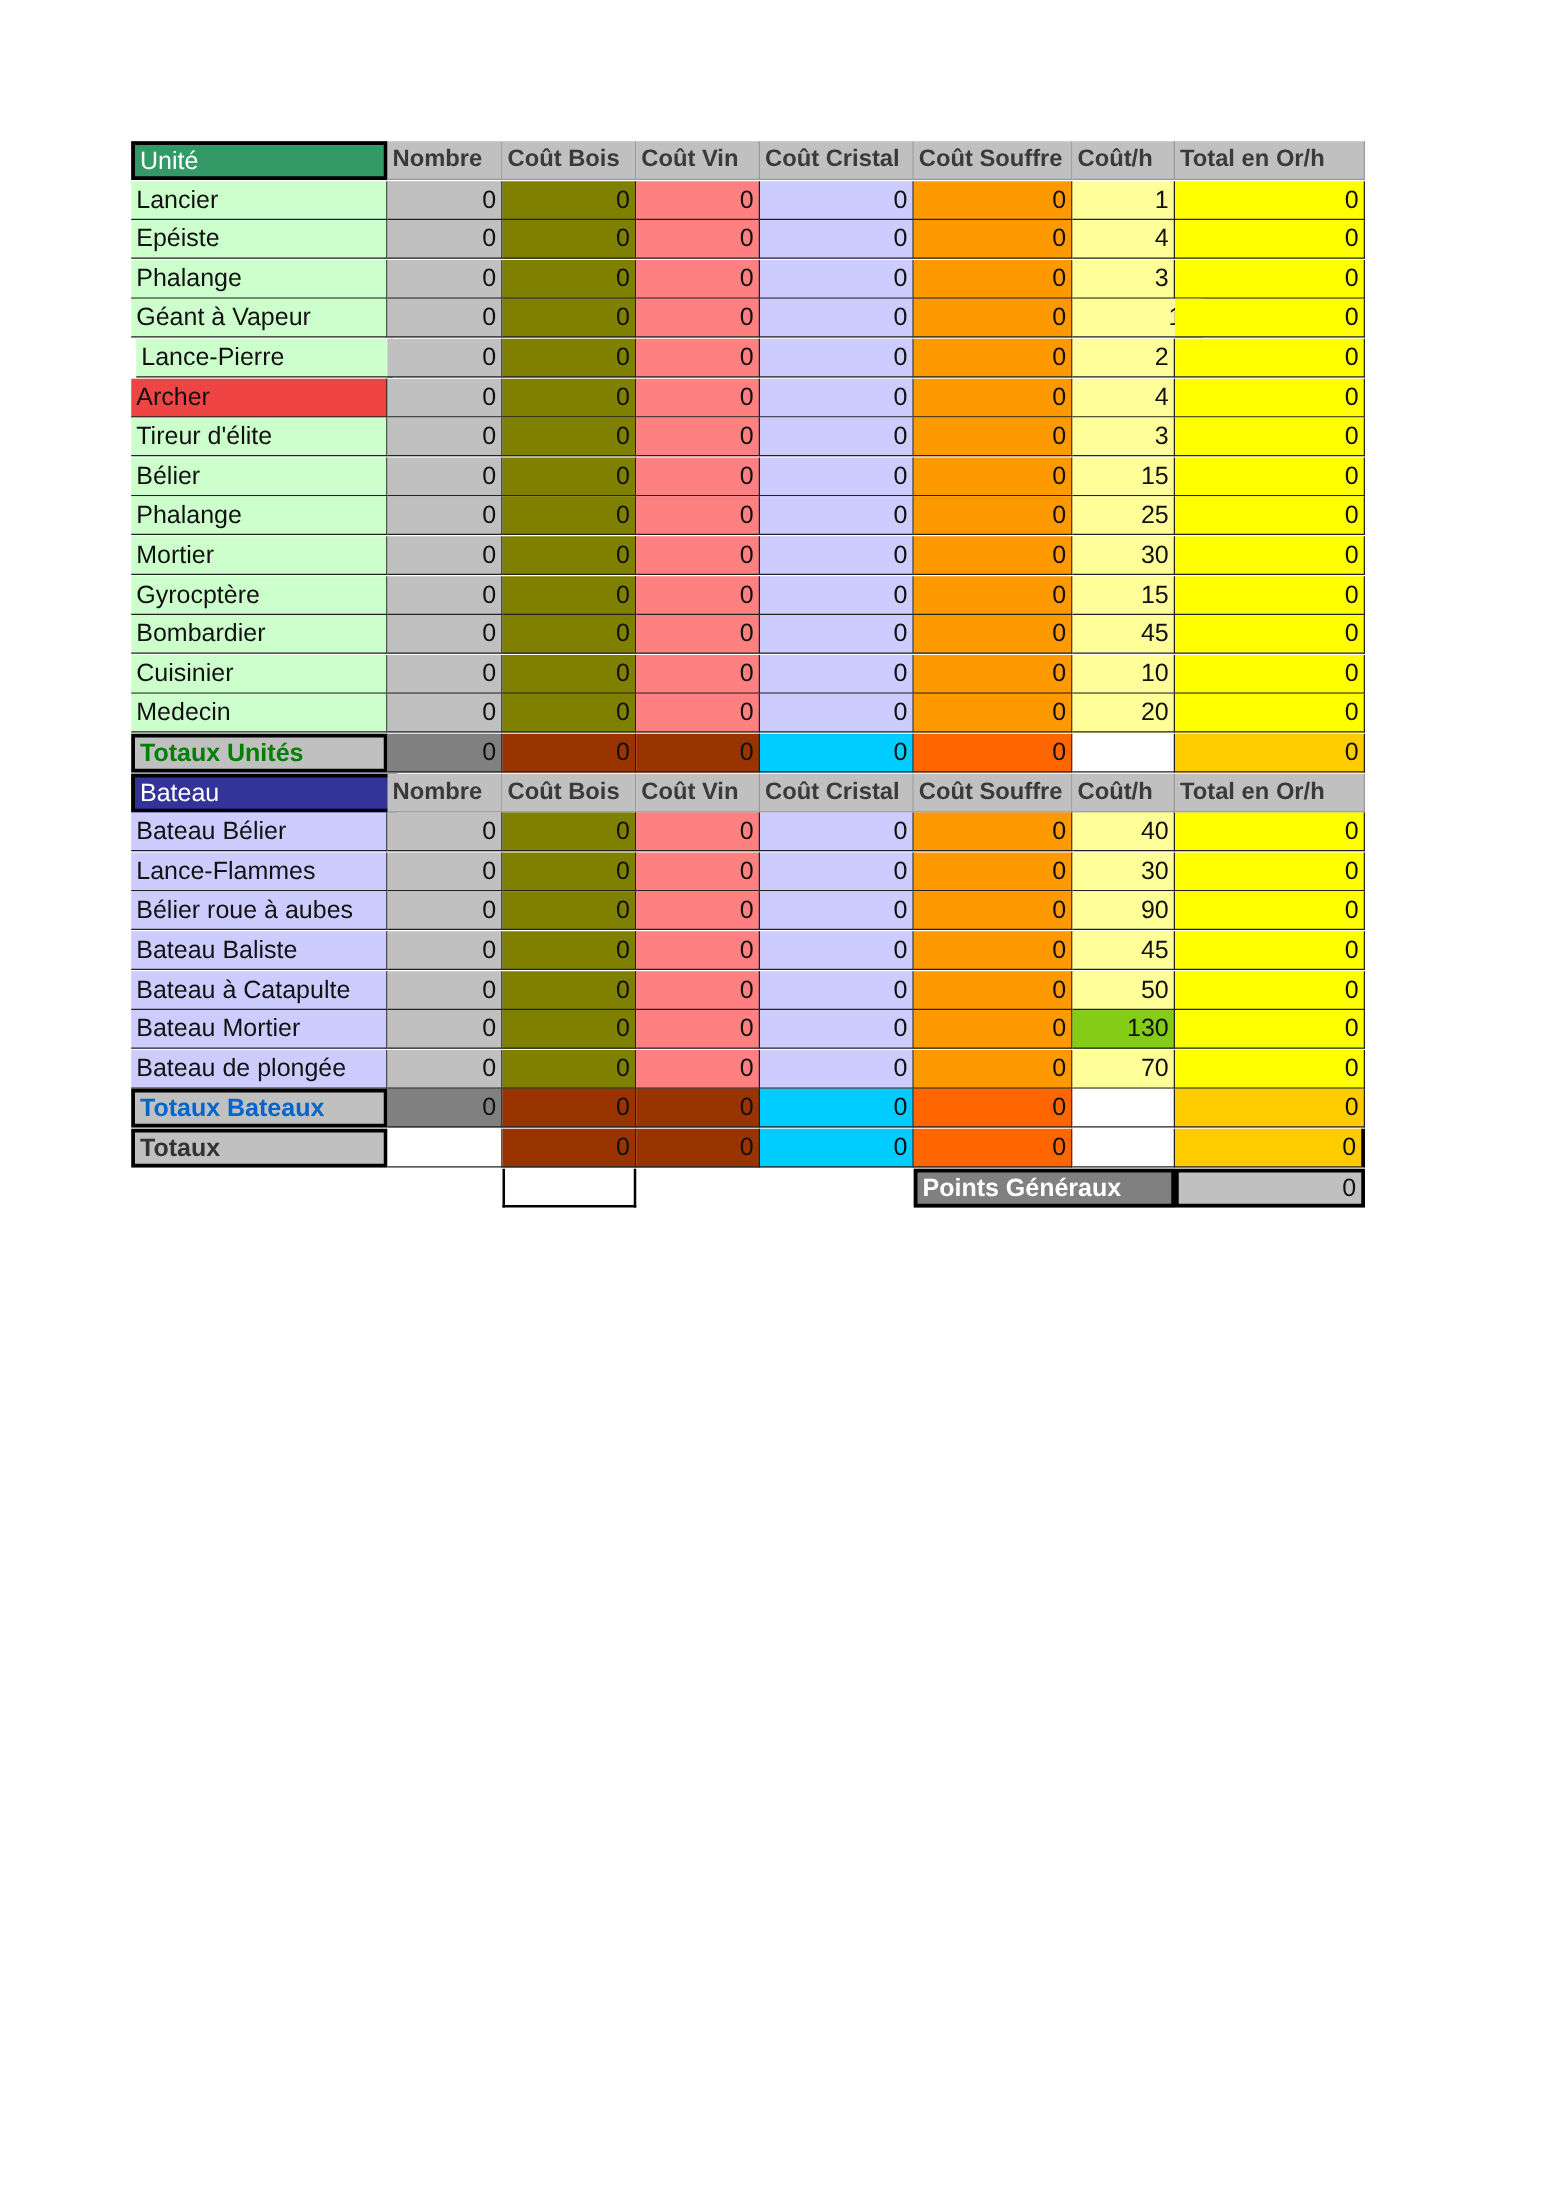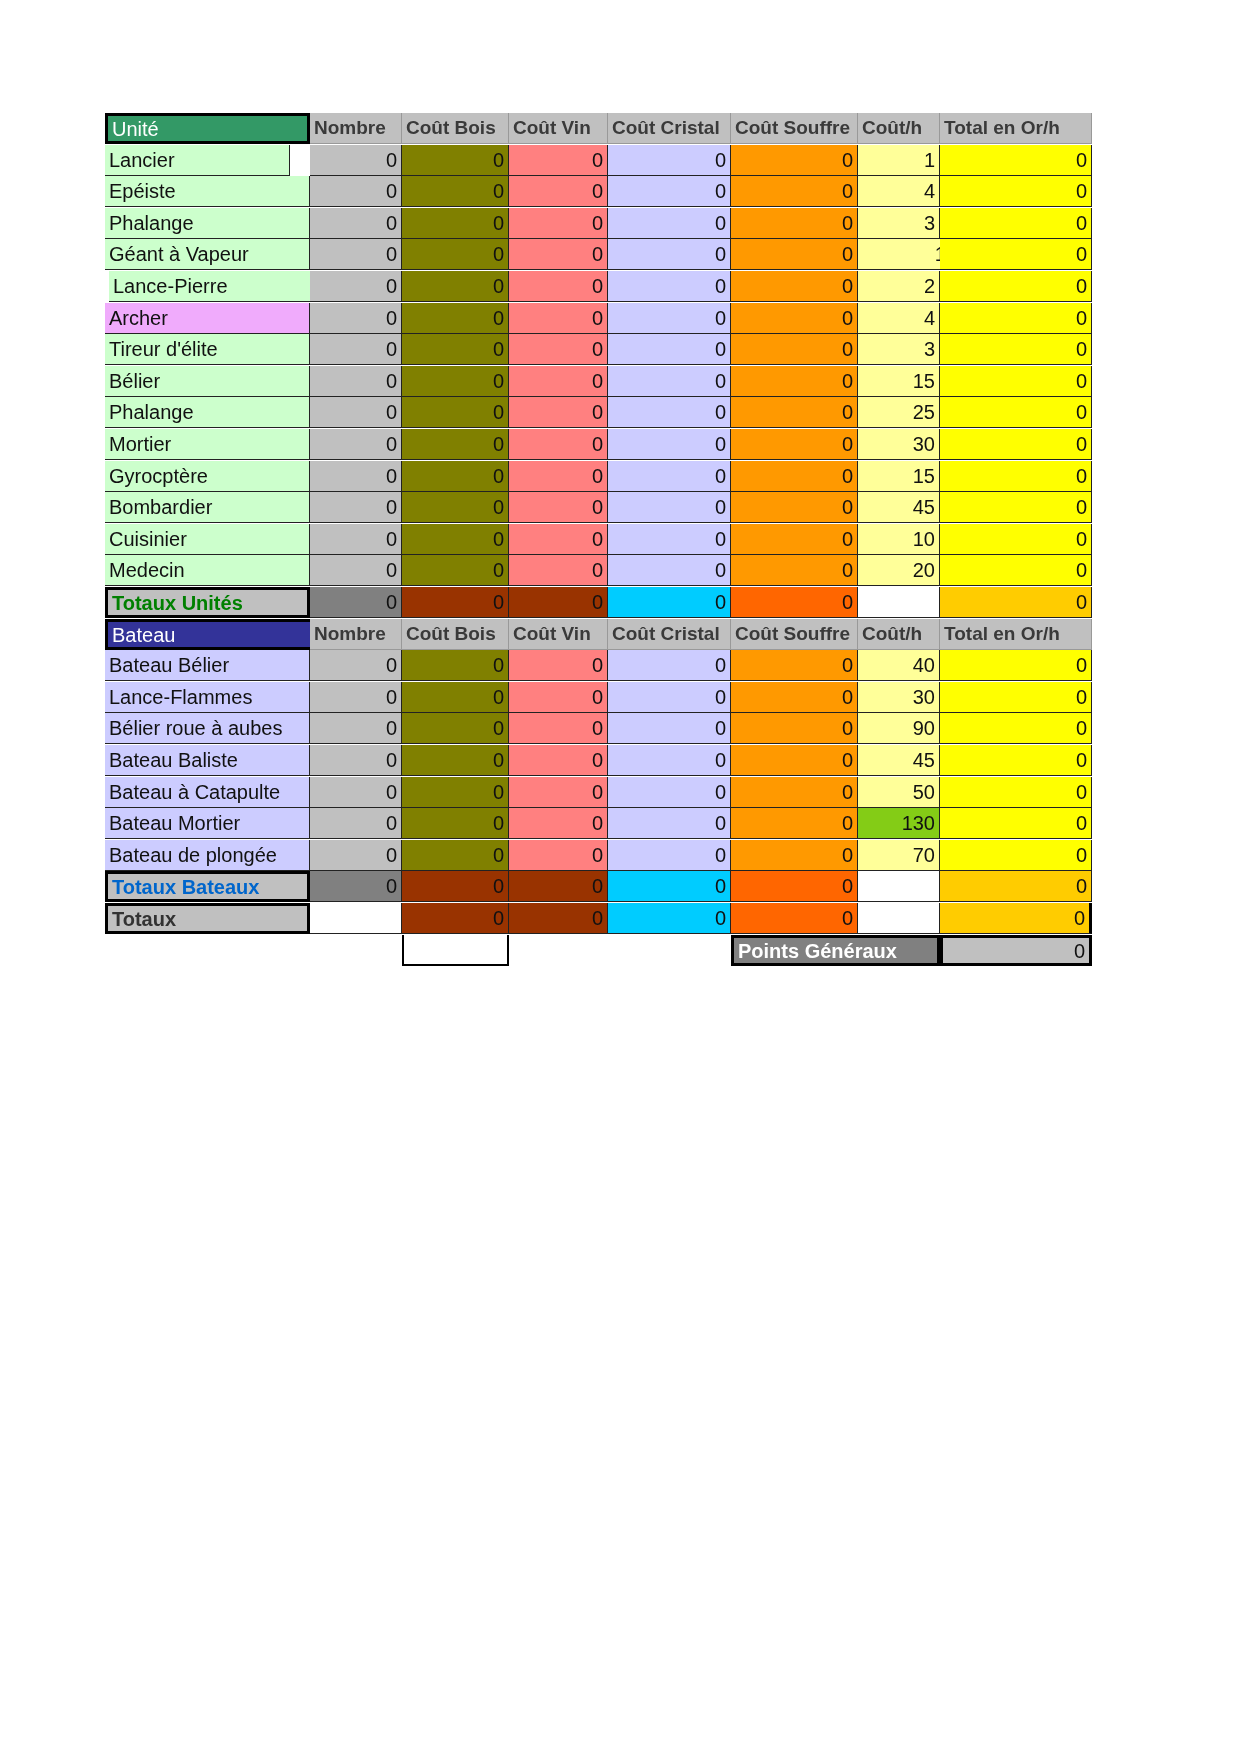--- a/index.html
+++ b/index.html
@@ -24,21 +24,21 @@
       <div class="cell name thick" style="left: 0px; width: 205px; background: rgb(51, 153, 102); color: rgb(255, 255, 255); font-weight: normal; font-size: 20px; line-height: 26px;">Unité</div>
       <div class="cell hdr" style="left: 205px; width: 92px;">Nombre</div>
       <div class="cell hdr" style="left: 297px; width: 107px;">Coût Bois</div>
       <div class="cell hdr" style="left: 404px; width: 99px;">Coût Vin</div>
       <div class="cell hdr" style="left: 503px; width: 123px;">Coût Cristal</div>
       <div class="cell hdr" style="left: 626px; width: 127px;">Coût Souffre</div>
       <div class="cell hdr" style="left: 753px; width: 82px;">Coût/h</div>
       <div class="cell hdr" style="left: 835px; width: 152px;">Total en Or/h</div>
     </div>
     <div class="row" style="top: 31.6px;">
-      <div class="cell name" style="left: 0px; width: 185px; background: rgb(204, 255, 204);">Lancier</div>
+      <div class="cell name" style="left: 0px; width: 205px; background: rgb(204, 255, 204);">Lancier</div>
       <div class="cell num" style="left: 205px; width: 92px; background: rgb(192, 192, 192);">0</div>
       <div class="cell num" style="left: 297px; width: 107px; background: rgb(128, 128, 0);">0</div>
       <div class="cell num" style="left: 404px; width: 99px; background: rgb(255, 128, 128);">0</div>
       <div class="cell num" style="left: 503px; width: 123px; background: rgb(204, 204, 255);">0</div>
       <div class="cell num" style="left: 626px; width: 127px; background: rgb(255, 153, 0);">0</div>
       <div class="cell num" style="left: 753px; width: 82px; background: rgb(255, 255, 153);">1</div>
       <div class="cell num" style="left: 835px; width: 152px; background: rgb(255, 255, 0);">0</div>
     </div>
     <div class="row" style="top: 63.2px;">
       <div class="cell name" style="left: 0px; width: 205px; background: rgb(204, 255, 204);">Epéiste</div>
@@ -74,21 +74,21 @@
       <div class="cell name" style="left: 4px; width: 205px; background: rgb(204, 255, 204);">Lance-Pierre</div>
       <div class="cell num" style="left: 205px; width: 92px; background: rgb(192, 192, 192);">0</div>
       <div class="cell num" style="left: 297px; width: 107px; background: rgb(128, 128, 0);">0</div>
       <div class="cell num" style="left: 404px; width: 99px; background: rgb(255, 128, 128);">0</div>
       <div class="cell num" style="left: 503px; width: 123px; background: rgb(204, 204, 255);">0</div>
       <div class="cell num" style="left: 626px; width: 127px; background: rgb(255, 153, 0);">0</div>
       <div class="cell num" style="left: 753px; width: 82px; background: rgb(255, 255, 153);">2</div>
       <div class="cell num" style="left: 835px; width: 152px; background: rgb(255, 255, 0);">0</div>
     </div>
     <div class="row" style="top: 189.6px;">
-      <div class="cell name" style="left: 0px; width: 205px; background: #f0abfc;">Archer</div>
+      <div class="cell name" style="left: 0px; width: 205px; background: #ef4444;">Archer</div>
       <div class="cell num" style="left: 205px; width: 92px; background: rgb(192, 192, 192);">0</div>
       <div class="cell num" style="left: 297px; width: 107px; background: rgb(128, 128, 0);">0</div>
       <div class="cell num" style="left: 404px; width: 99px; background: rgb(255, 128, 128);">0</div>
       <div class="cell num" style="left: 503px; width: 123px; background: rgb(204, 204, 255);">0</div>
       <div class="cell num" style="left: 626px; width: 127px; background: rgb(255, 153, 0);">0</div>
       <div class="cell num" style="left: 753px; width: 82px; background: rgb(255, 255, 153);">4</div>
       <div class="cell num" style="left: 835px; width: 152px; background: rgb(255, 255, 0);">0</div>
     </div>
     <div class="row" style="top: 221.2px;">
       <div class="cell name" style="left: 0px; width: 205px; background: rgb(204, 255, 204);">Tireur d'élite</div>

